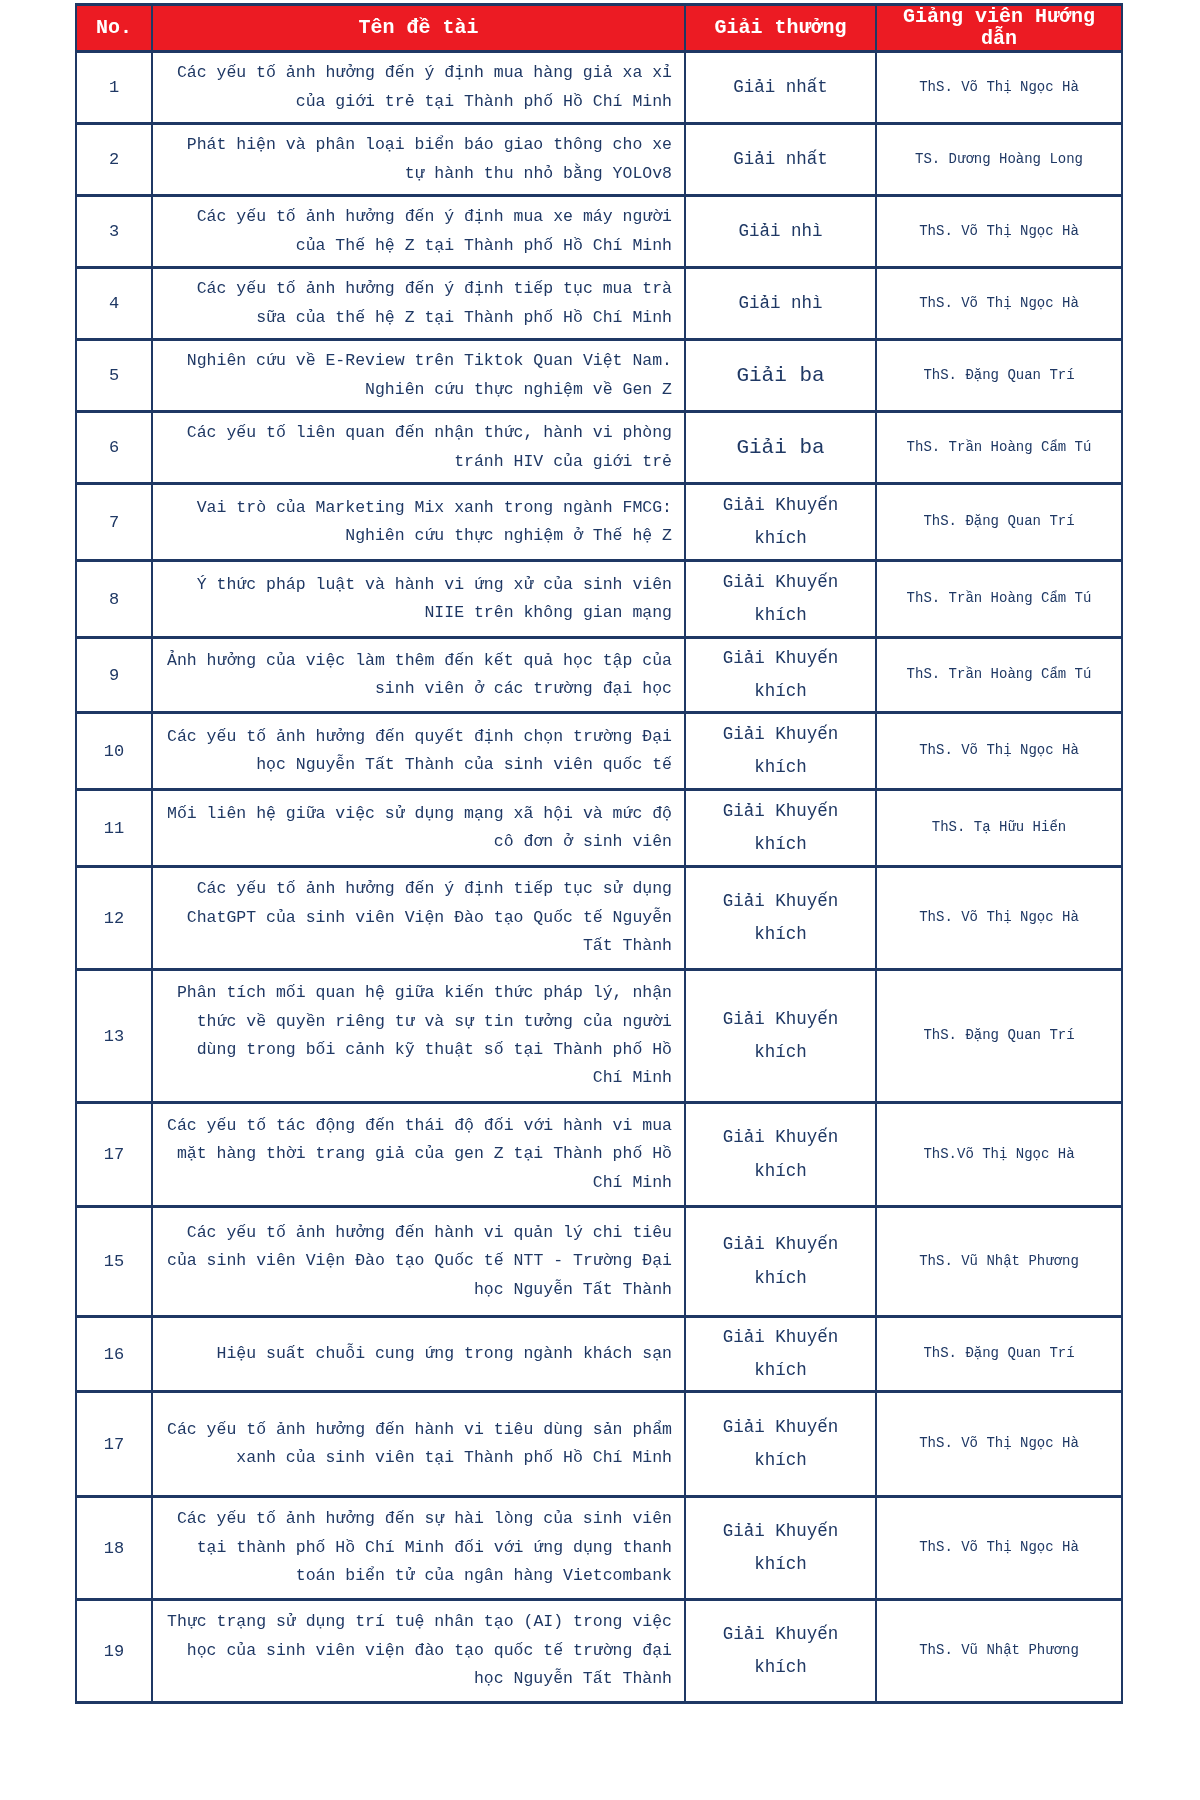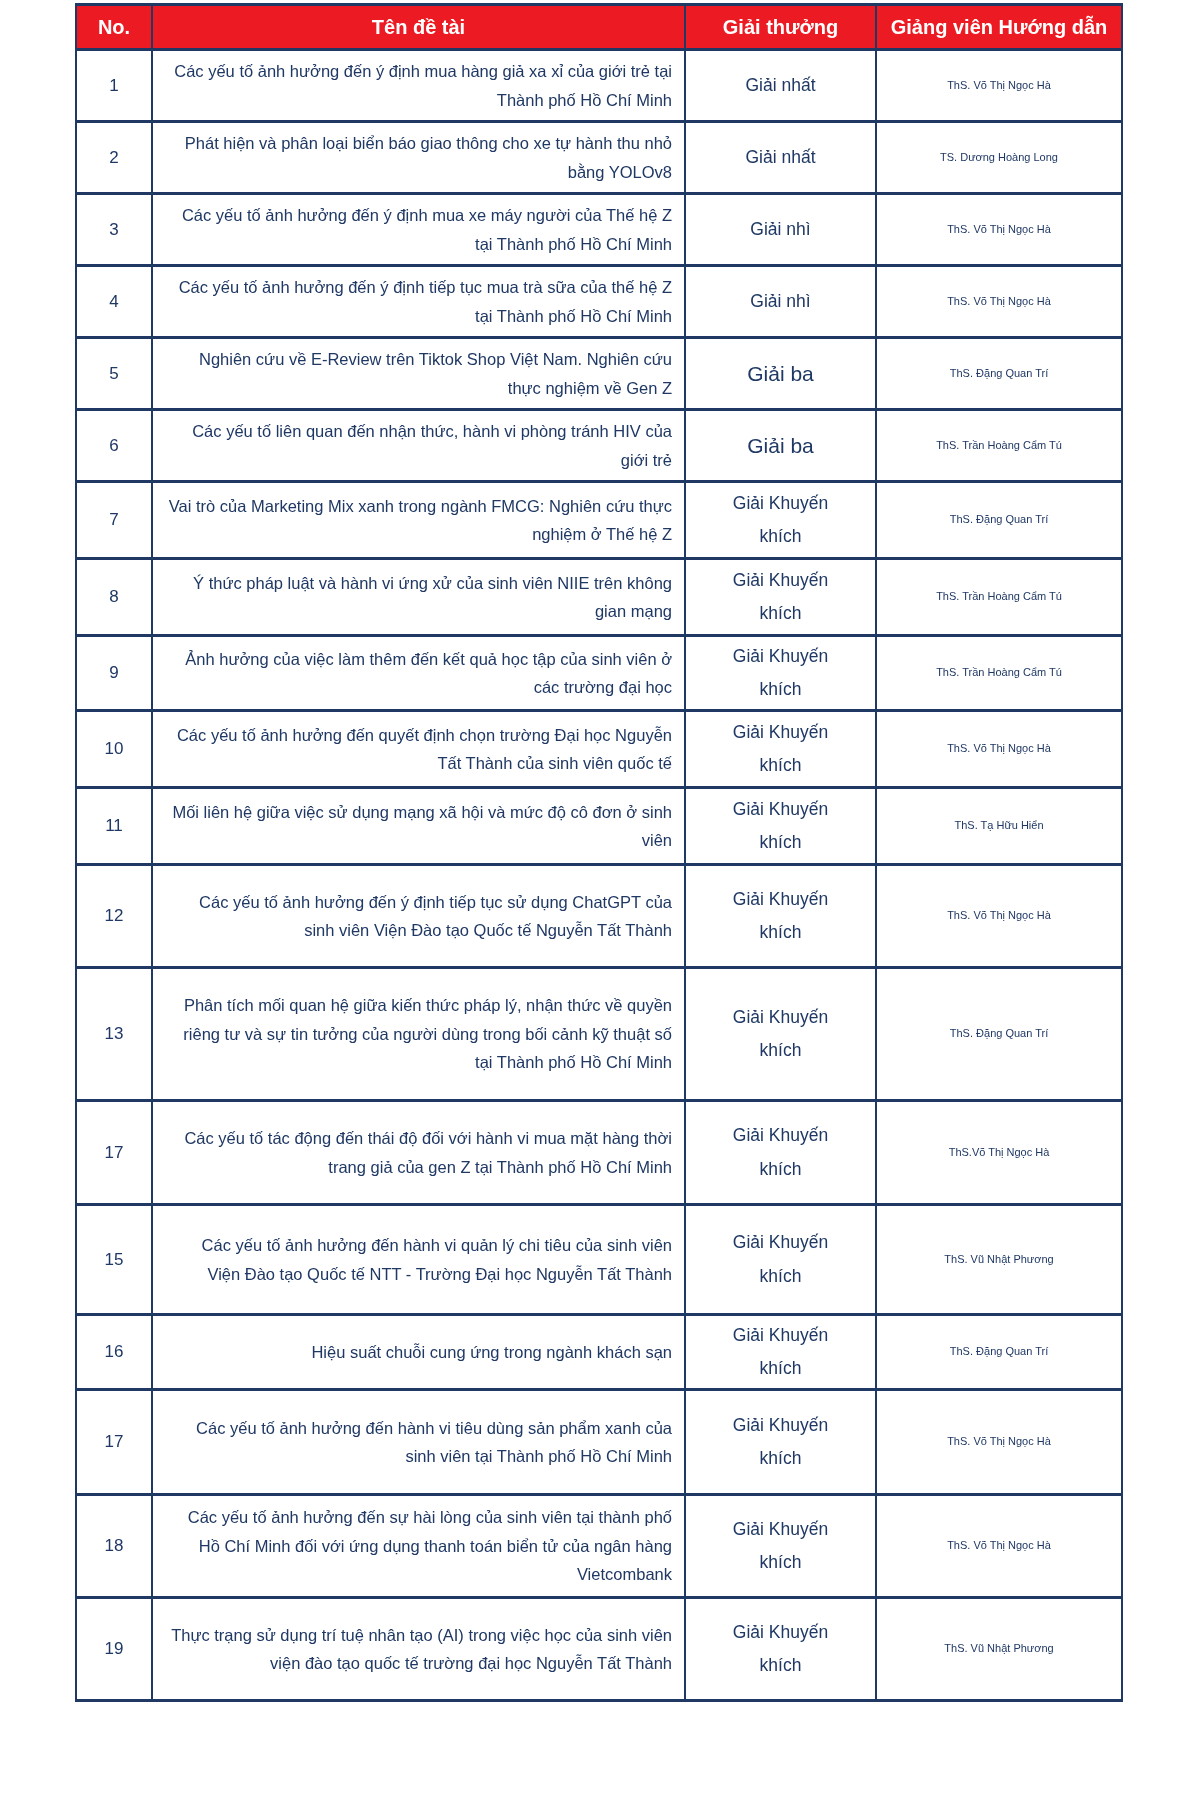--- a/index.html
+++ b/index.html
@@ -7,20 +7,21 @@
     padding: 0;
     background: #ffffff;
     font-family: "Liberation Sans", "DejaVu Sans", sans-serif;
   }
   .page {
     position: relative;
     width: 1200px;
     height: 1800px;
     background: #ffffff;
     overflow: hidden;
+    font-family: Liberation Mono, monospace;
   }
   table.awards {
     position: absolute;
     left: 75px;
     top: 3px;
     width: 1046px;
     border-collapse: collapse;
     table-layout: fixed;
   }
   table.awards col.c-no    { width: 76px; }
@@ -65,21 +66,21 @@
     font-size: 17.5px;
     line-height: 1.9;
     padding: 2px 26px;
   }
   td.cell-award.award-big {
     font-size: 21px;
     line-height: 1.6;
   }
   td.cell-sup {
     text-align: center;
-    font-size: 11px;
+    font-size: 14px;
     padding: 2px 10px;
     line-height: 1.4;
   }
 </style>
 </head>
 <body>
 
 <div class="page">
   <table class="awards">
     <colgroup>
@@ -116,21 +117,21 @@
           <td class="cell-sup">ThS. Võ Thị Ngọc Hà</td>
         </tr>
         <tr style="height: 72px;">
           <td class="cell-no">4</td>
           <td class="cell-title">Các yếu tố ảnh hưởng đến ý định tiếp tục mua trà sữa của thế hệ Z tại Thành phố Hồ Chí Minh</td>
           <td class="cell-award">Giải nhì</td>
           <td class="cell-sup">ThS. Võ Thị Ngọc Hà</td>
         </tr>
         <tr style="height: 72px;">
           <td class="cell-no">5</td>
-          <td class="cell-title">Nghiên cứu về E-Review trên Tiktok Shop Việt Nam. Nghiên cứu thực nghiệm về Gen Z</td>
+          <td class="cell-title">Nghiên cứu về E-Review trên Tiktok Quan Việt Nam. Nghiên cứu thực nghiệm về Gen Z</td>
           <td class="cell-award award-big">Giải ba</td>
           <td class="cell-sup">ThS. Đặng Quan Trí</td>
         </tr>
         <tr style="height: 72px;">
           <td class="cell-no">6</td>
           <td class="cell-title">Các yếu tố liên quan đến nhận thức, hành vi phòng tránh HIV của giới trẻ</td>
           <td class="cell-award award-big">Giải ba</td>
           <td class="cell-sup">ThS. Trần Hoàng Cẩm Tú</td>
         </tr>
         <tr style="height: 77px;">

